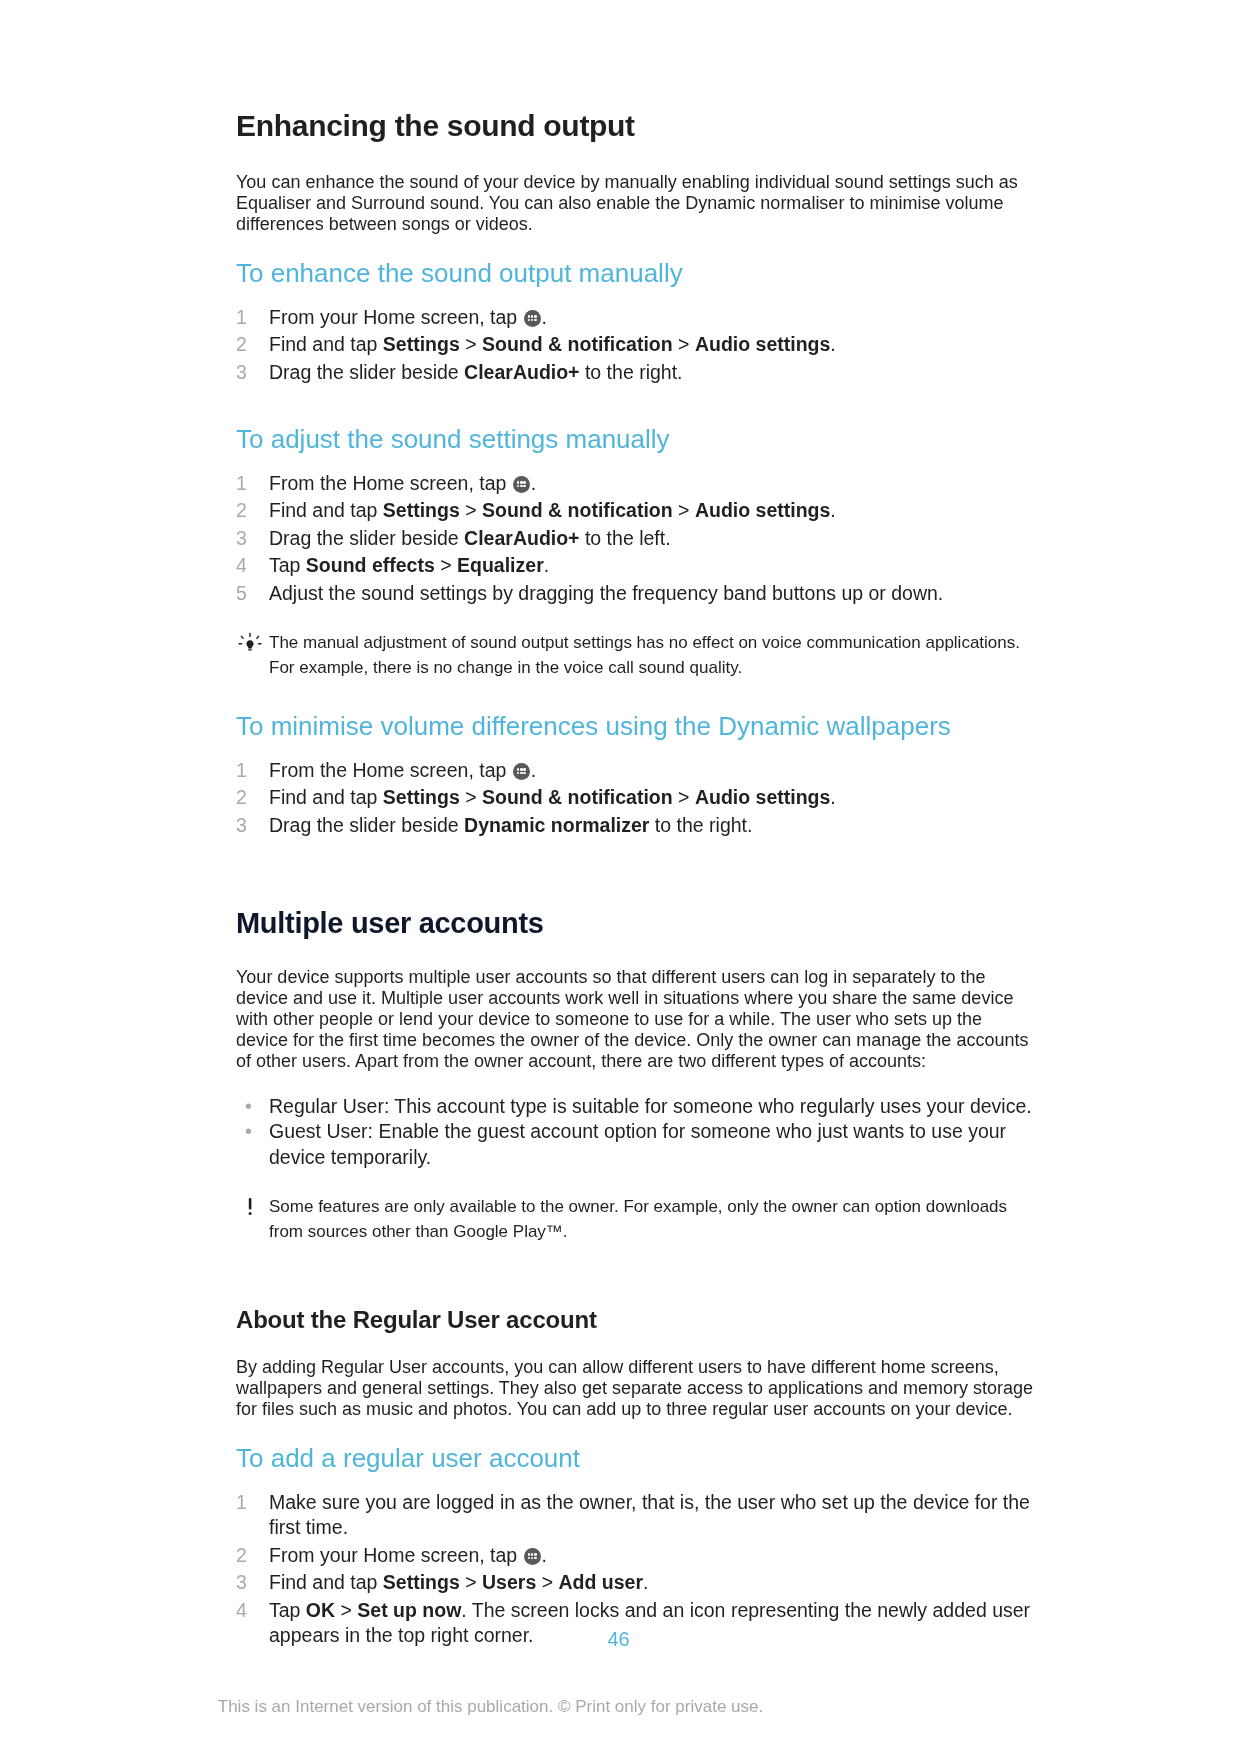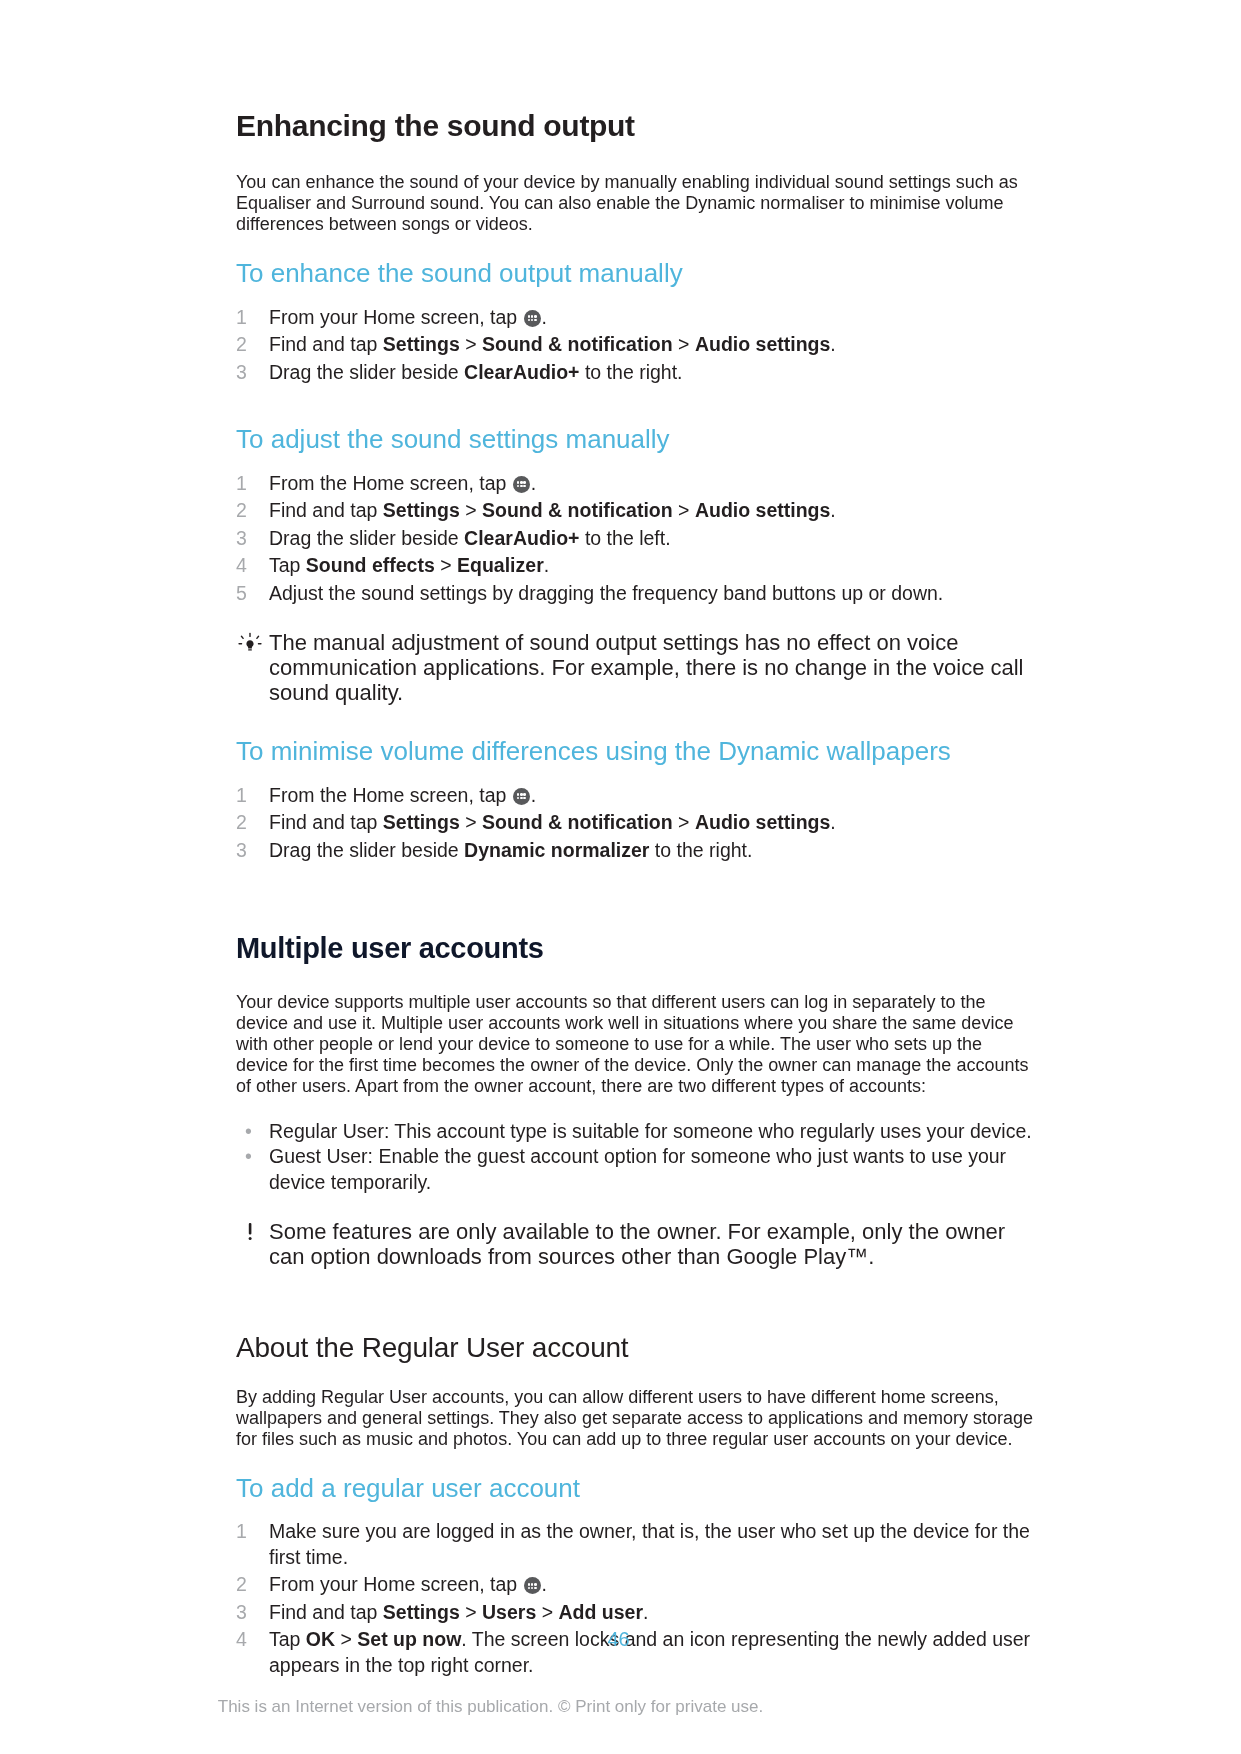--- a/index.html
+++ b/index.html
@@ -38,22 +38,22 @@
   }
   h2.section-title {
     font-size: 29px;
     font-weight: 700;
     letter-spacing: -0.3px;
     color: #0f172a;
     margin: 0 0 26px 0;
     line-height: 1.2;
   }
   h3.sub-title {
-    font-size: 28px;
-    font-weight: 400;
+    font-size: 24px;
+    font-weight: 700;
     letter-spacing: -0.2px;
     color: #231f20;
     margin: 0 0 22px 0;
     line-height: 1.2;
   }
   h4.proc-title {
     font-size: 26px;
     font-weight: 400;
     color: #4fb5dc;
     margin: 0 0 15px 0;
@@ -107,21 +107,21 @@
     margin: 18px 0 30px 0;
   }
   .note .note-icon {
     position: absolute;
     left: 2px;
     top: 2px;
     width: 24px;
     height: 26px;
   }
   .note .note-text {
-    font-size: 22px;
+    font-size: 17px;
     line-height: 25px;
     color: #231f20;
   }
 
   
   .app-icon {
     display: inline-block;
     width: 17px;
     height: 17px;
     border-radius: 50%;

